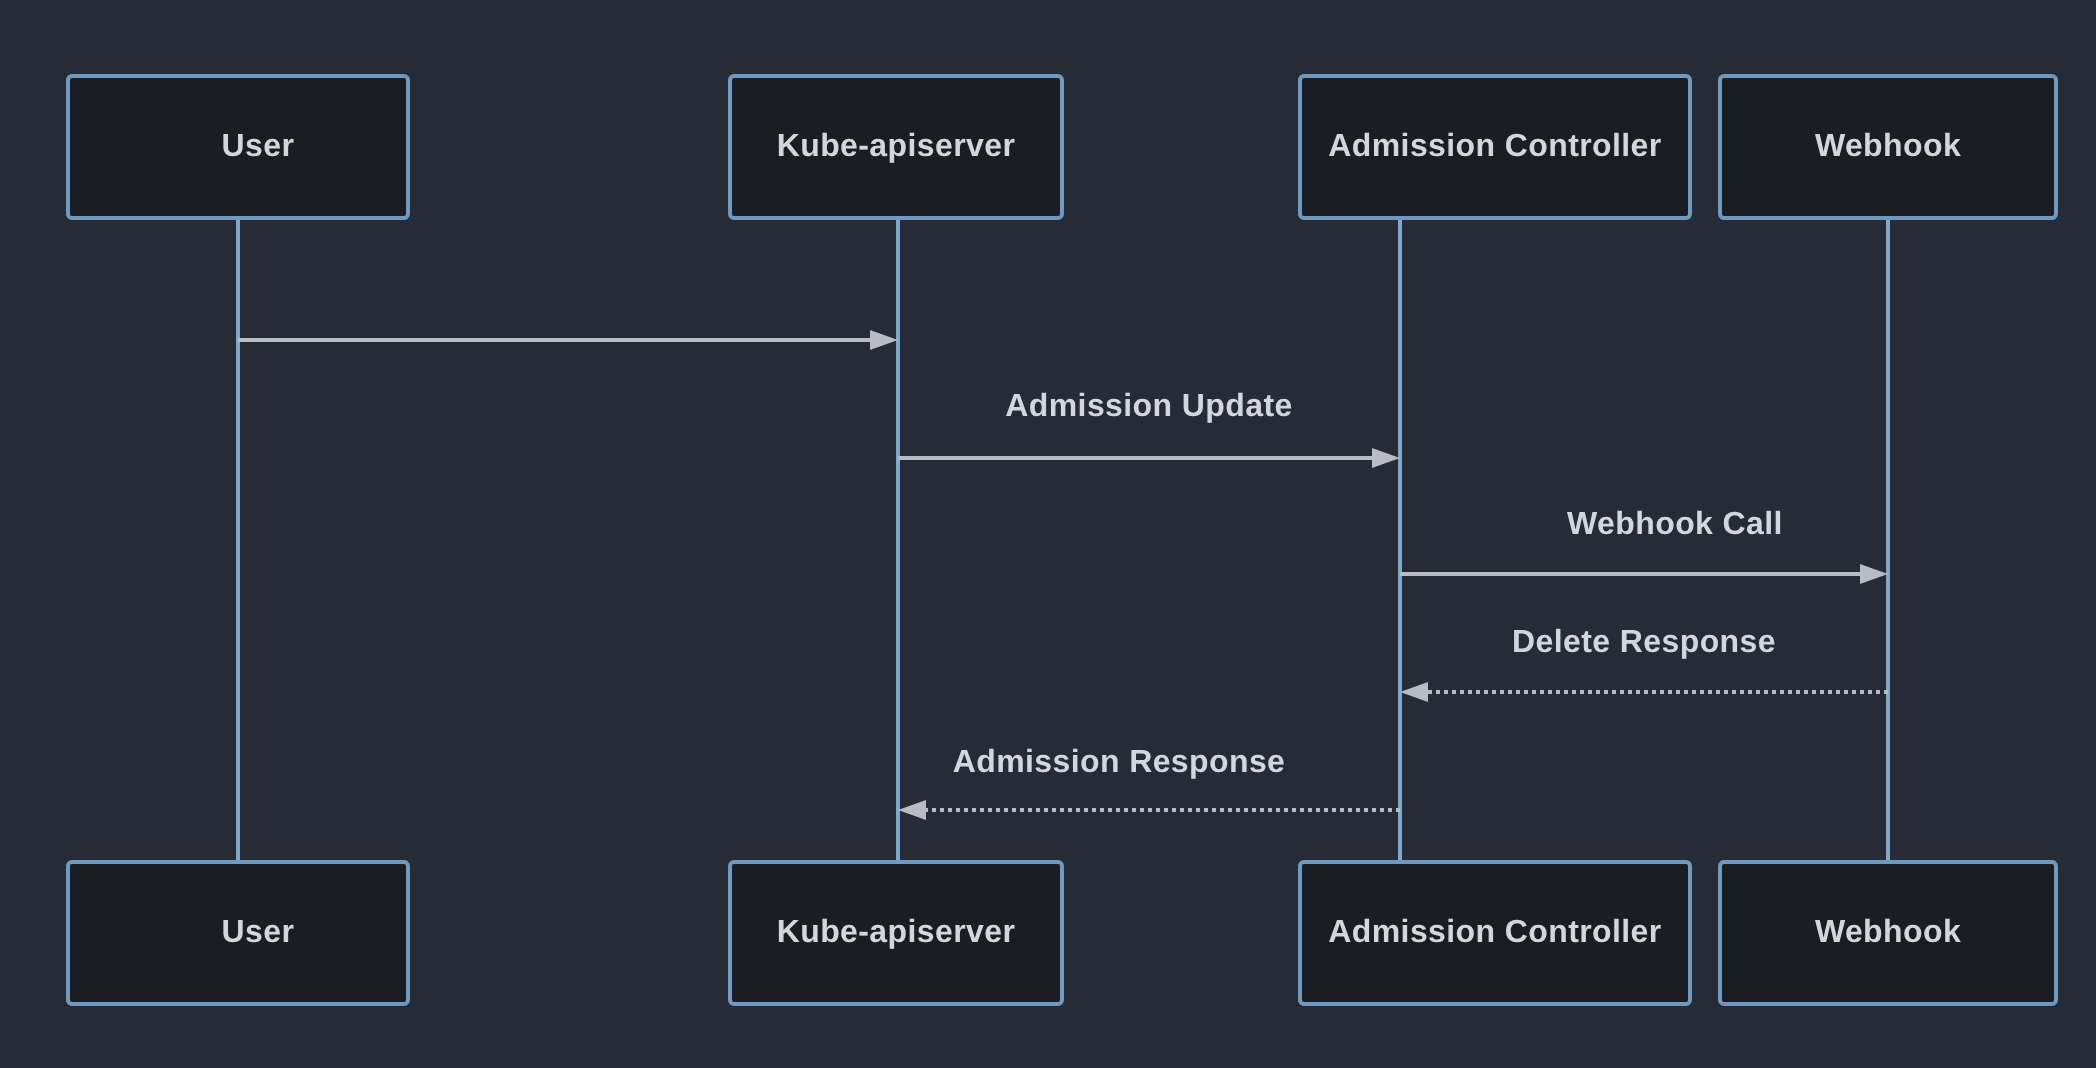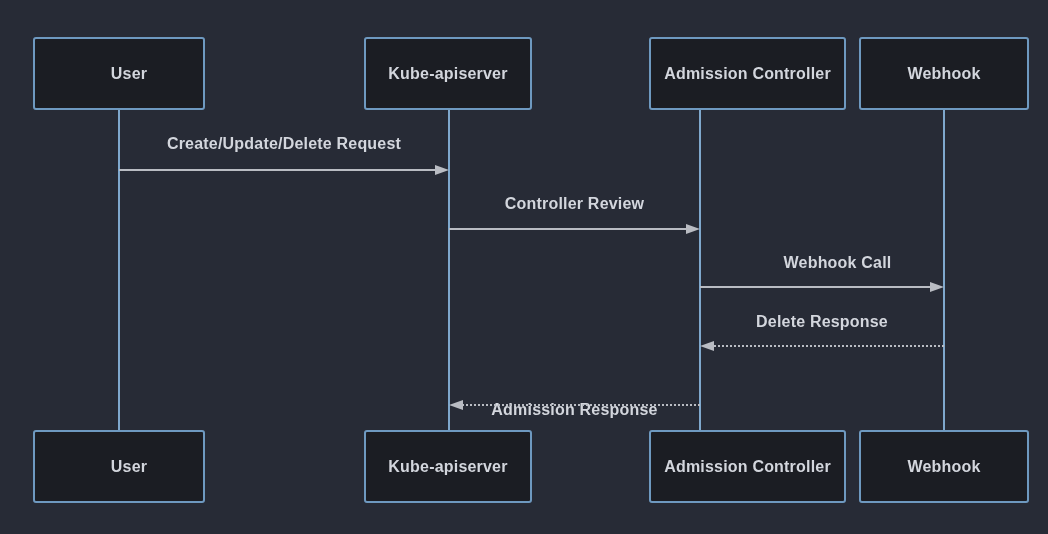--- a/index.html
+++ b/index.html
@@ -66,21 +66,21 @@
     font-weight: 600;
     letter-spacing: 0.2px;
     text-align: center;
     line-height: 18px;
     z-index: 2;
   }
   .msg1-label { left: 119px; width: 330px; top: 135px; }
   .msg2-label { left: 449px; width: 251px; top: 195px; }
   .msg3-label { left: 700px; width: 244px; top: 254px; padding-left: 31px; }
   .msg4-label { left: 700px; width: 244px; top: 313px; }
-  .msg5-label { left: 471px; width: 207px; top: 373px; margin-top: 28px; }
+  .msg5-label { left: 456px; width: 207px; top: 373px; }
   
   .msg-arrow {
     position: absolute;
     height: 12px;
     z-index: 2;
   }
   .msg1-arrow { left: 119px; width: 330px; top: 164px; }
   .msg2-arrow { left: 449px; width: 251px; top: 223px; }
   .msg3-arrow { left: 700px; width: 244px; top: 281px; }
   .msg4-arrow { left: 700px; width: 244px; top: 340px; }
@@ -134,27 +134,26 @@
   <div class="actor-box row-bottom col-kube">
     <span>Kube-apiserver</span>
   </div>
   <div class="actor-box row-bottom col-admctrl">
     <span>Admission Controller</span>
   </div>
   <div class="actor-box row-bottom col-webhook">
     <span>Webhook</span>
   </div>
 
-  <div class="msg-label msg1-label">Create/Update/Delete Request</div>
   <div class="msg-arrow msg1-arrow to-right">
     <div class="shaft"></div>
     <div class="head"></div>
   </div>
 
-  <div class="msg-label msg2-label">Controller Review</div>
+  <div class="msg-label msg2-label">Admission Update</div>
   <div class="msg-arrow msg2-arrow to-right">
     <div class="shaft"></div>
     <div class="head"></div>
   </div>
 
   <div class="msg-label msg3-label">Webhook Call</div>
   <div class="msg-arrow msg3-arrow to-right">
     <div class="shaft"></div>
     <div class="head"></div>
   </div>

